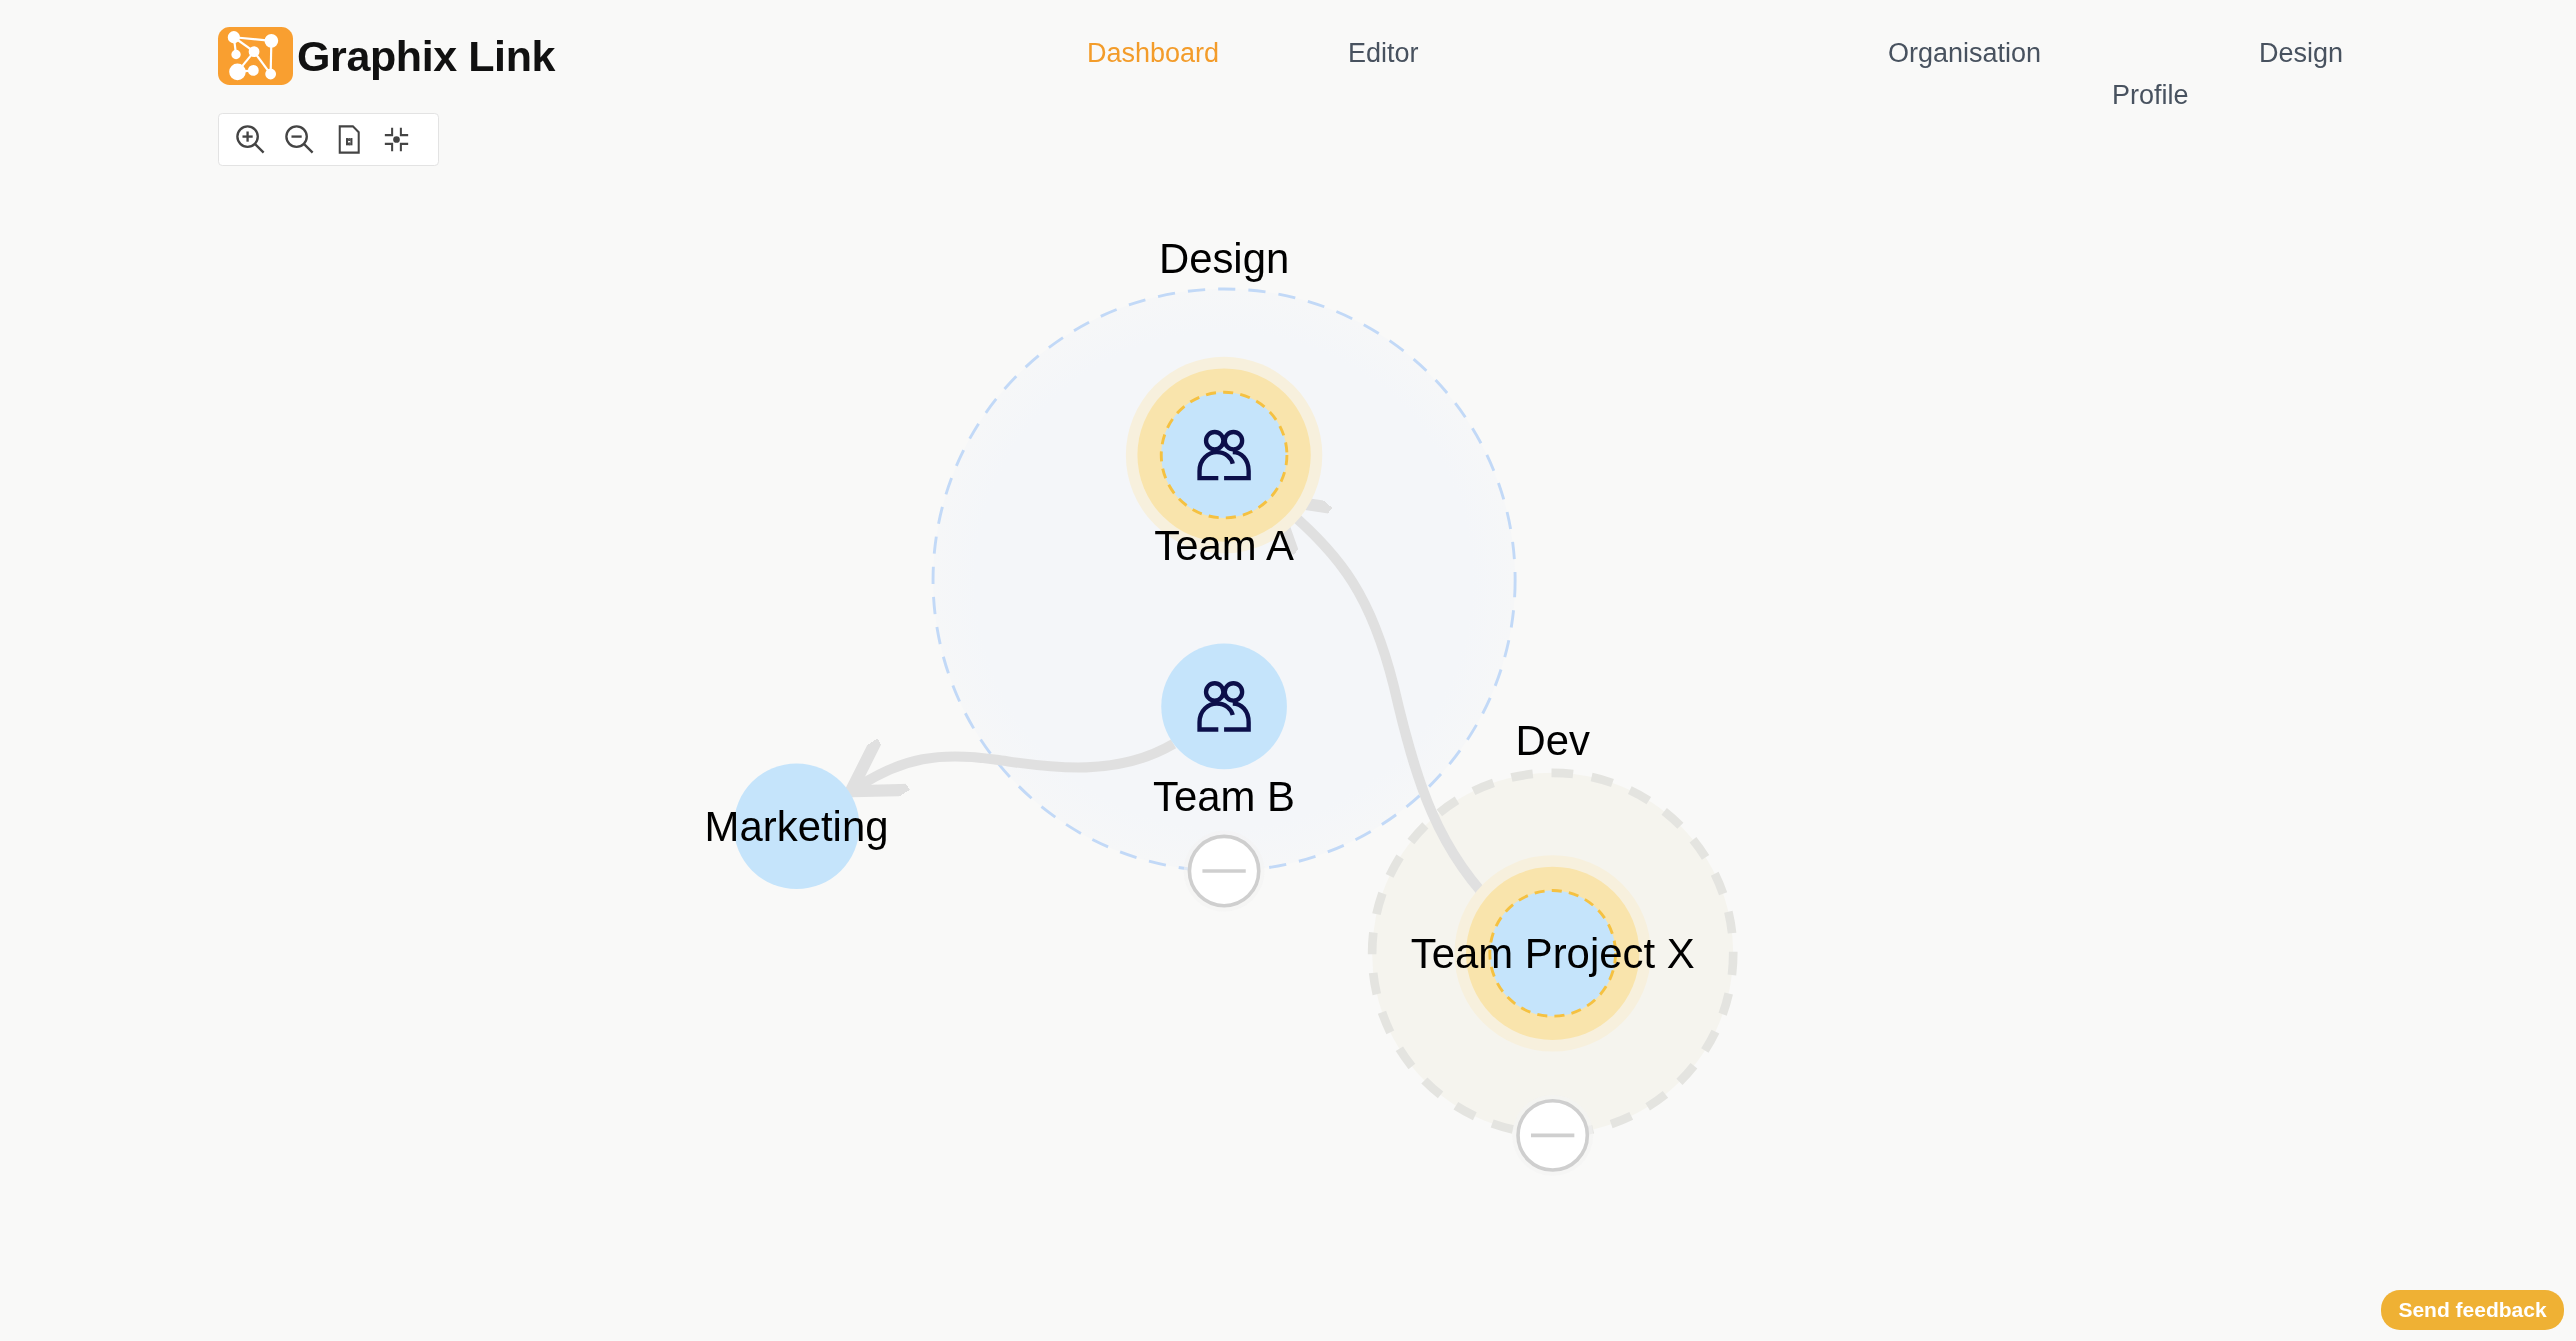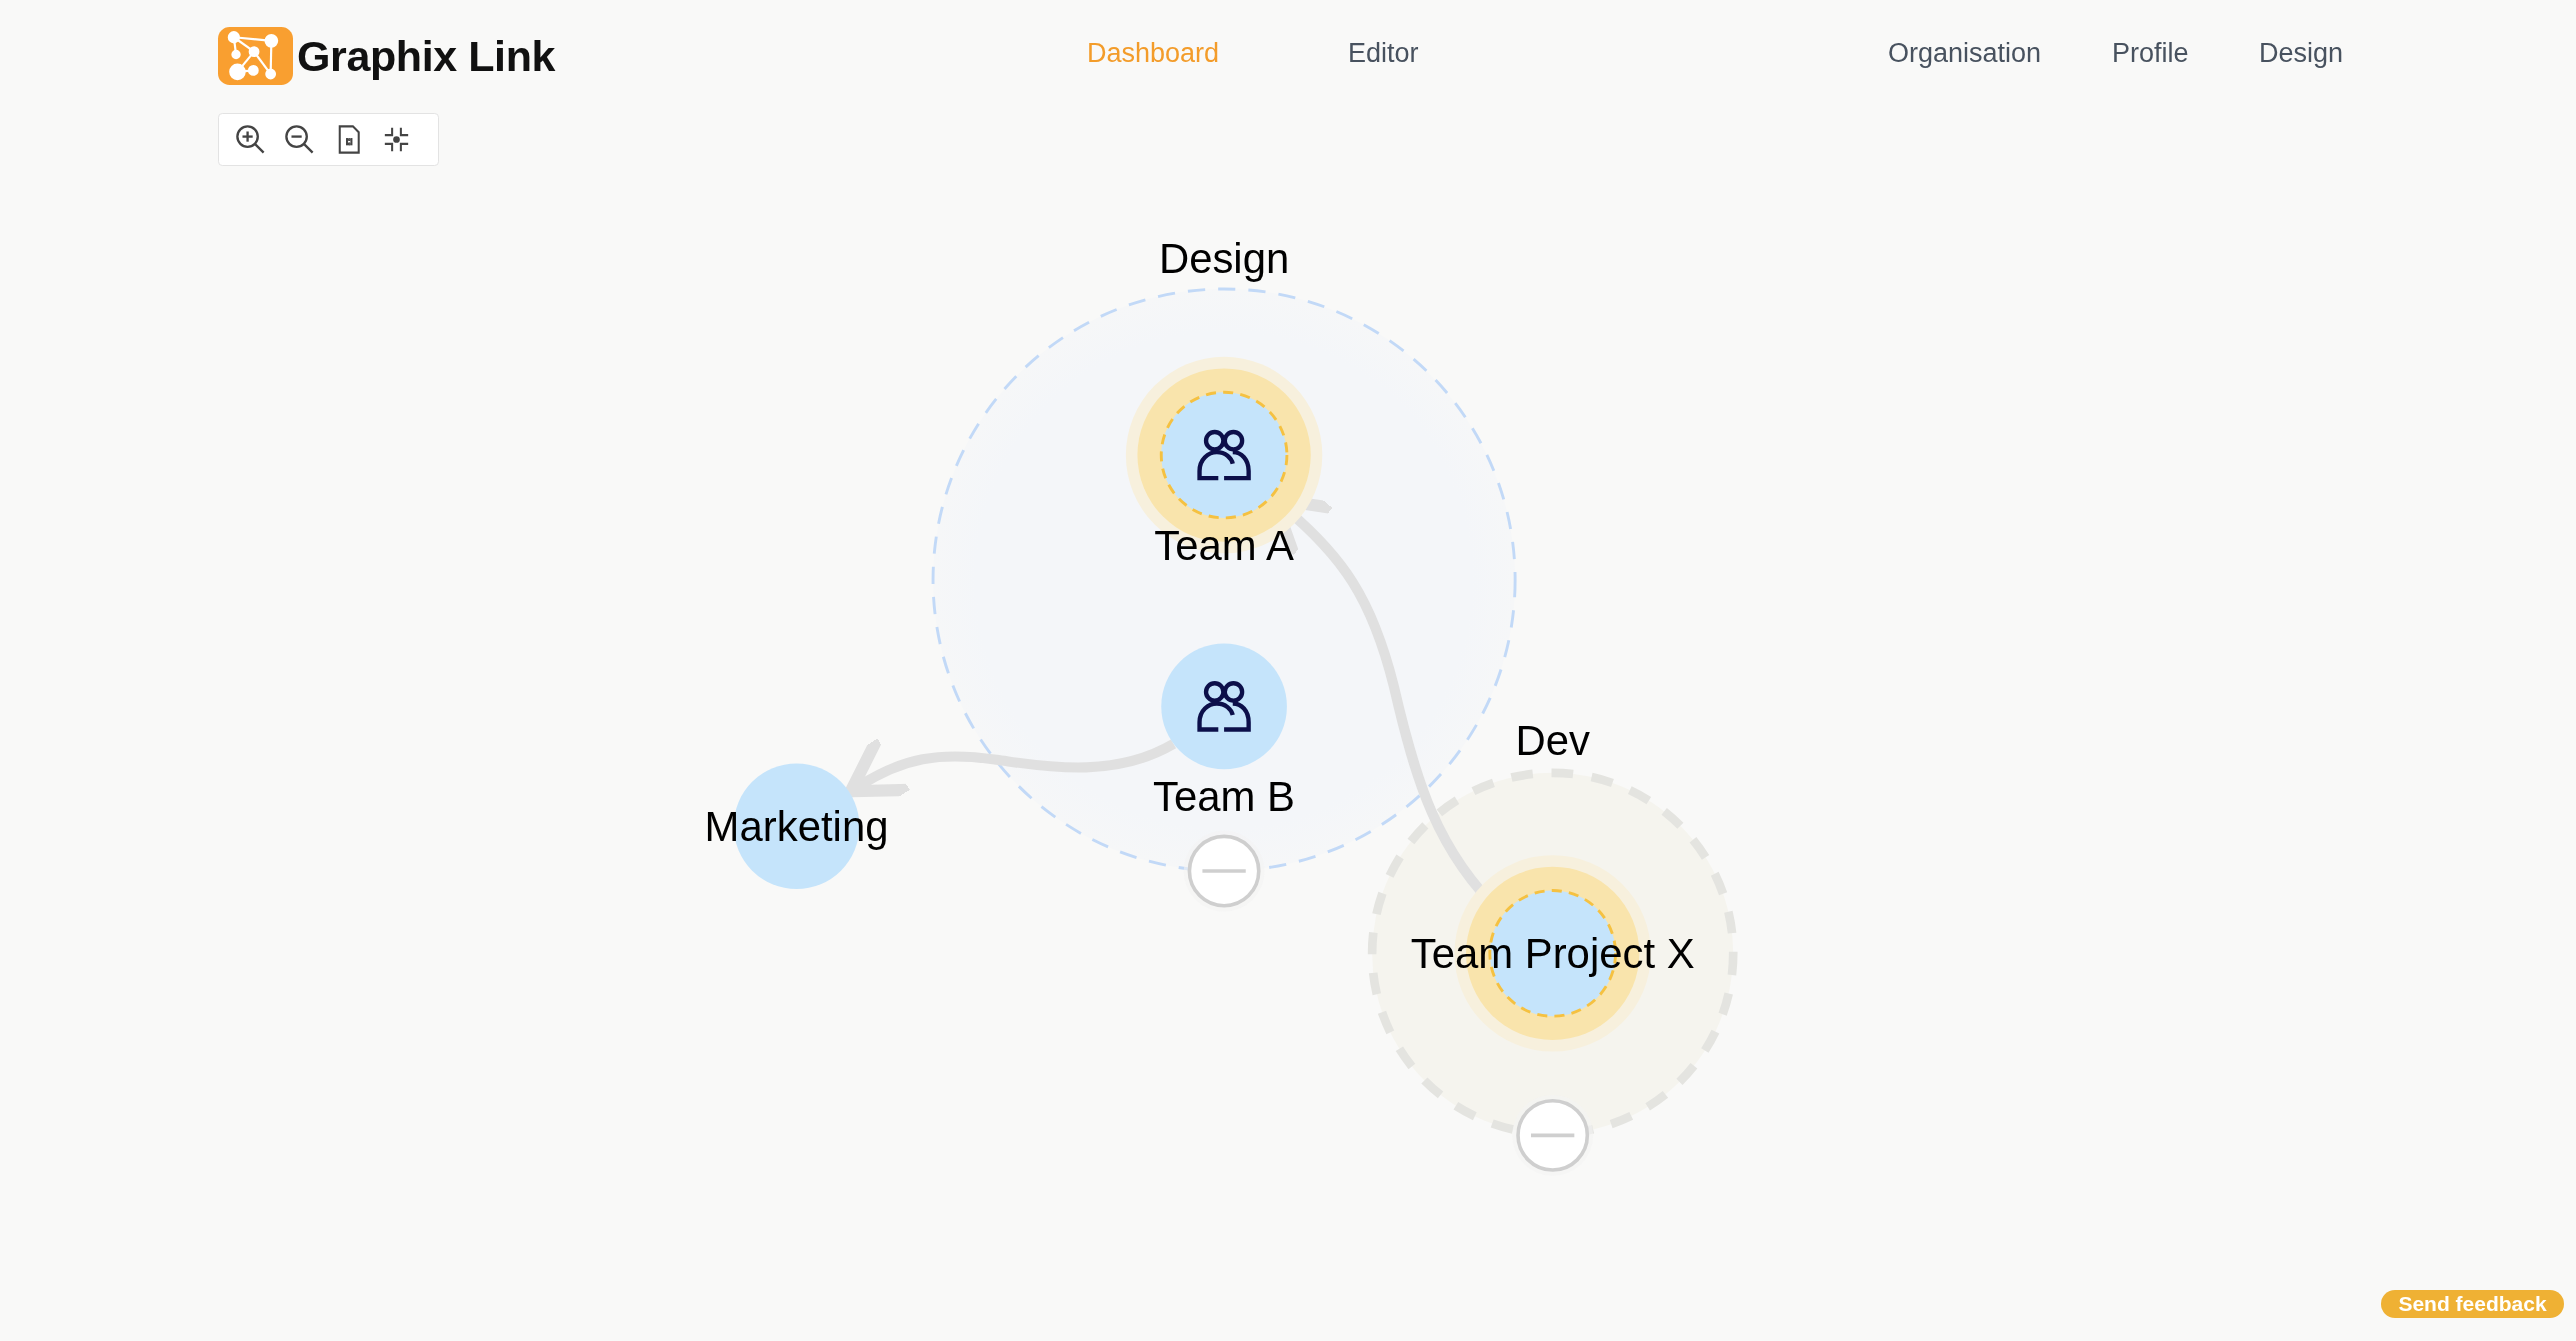--- a/index.html
+++ b/index.html
@@ -5,21 +5,21 @@
   html,body{margin:0;padding:0;}
   body{width:2576px;height:1342px;background:#f9f9f8;position:relative;overflow:hidden;font-family:"Liberation Sans",sans-serif;}
   .logo{position:absolute;left:218px;top:27.4px;display:flex;align-items:center;}
   .logo-box{width:75px;height:58px;background:#f99f30;border-radius:11.6px;}
   .logo-text{font-size:43px;font-weight:bold;color:#111;margin-left:4px;letter-spacing:-0.4px;}
   .nav{position:absolute;top:38px;font-size:27px;color:#48525f;}
   .nav.active{color:#f39c2a;}
   .toolbar{position:absolute;left:218px;top:113px;width:221px;height:53px;background:#fff;border:1.4px solid #e3e3e3;border-radius:4.3px;display:flex;align-items:center;padding-left:10px;box-sizing:border-box;}
   .tb-btn{width:43px;height:43px;margin-right:5.8px;display:flex;align-items:center;justify-content:center;cursor:pointer;}
   svg.canvas{position:absolute;left:0;top:0;}
-  .feedback{position:absolute;left:2381px;top:1290px;width:183px;height:28px;background:#efb134;color:#fff;border-radius:19px;font-size:21px;font-weight:bold;display:flex;align-items:center;justify-content:center;}
+  .feedback{position:absolute;left:2381px;top:1290px;width:183px;height:40px;background:#efb134;color:#fff;border-radius:19px;font-size:21px;font-weight:bold;display:flex;align-items:center;justify-content:center;}
 </style>
 </head>
 <body>
 
 <div class="logo">
   <div class="logo-box">
     <svg width="75" height="58" viewBox="0 0 104 80">
       <g stroke="#fff" stroke-width="3" fill="#fff">
         <line x1="22" y1="14" x2="74" y2="19"></line>
           <line x1="22" y1="14" x2="50" y2="34"></line>
@@ -37,21 +37,21 @@
           <circle cx="73" cy="65" r="6"></circle>
       </g>
     </svg>
   </div>
   <span class="logo-text">Graphix Link</span>
 </div>
 
 <span class="nav active" style="left:1087px;">Dashboard</span>
 <span class="nav" style="left:1348px;">Editor</span>
 <span class="nav" style="left:1888px;text-align:right;">Organisation</span>
-<span class="nav" style="left:2112px;">Profile</span>
+<span class="nav" style="left:2112px;margin-top:42px;">Profile</span>
 <span class="nav" style="left:2259px;">Design</span>
 
 <div class="toolbar">
   <div class="tb-btn">
     <svg width="35" height="35" viewBox="0 0 24 24" fill="none" stroke="#444" stroke-width="1.6">
         <circle cx="10" cy="10" r="7"></circle>
         <line x1="15" y1="15" x2="21" y2="21"></line>
         <line x1="10" y1="6.5" x2="10" y2="13.5"></line>
         <line x1="6.5" y1="10" x2="13.5" y2="10"></line>
       </svg>

